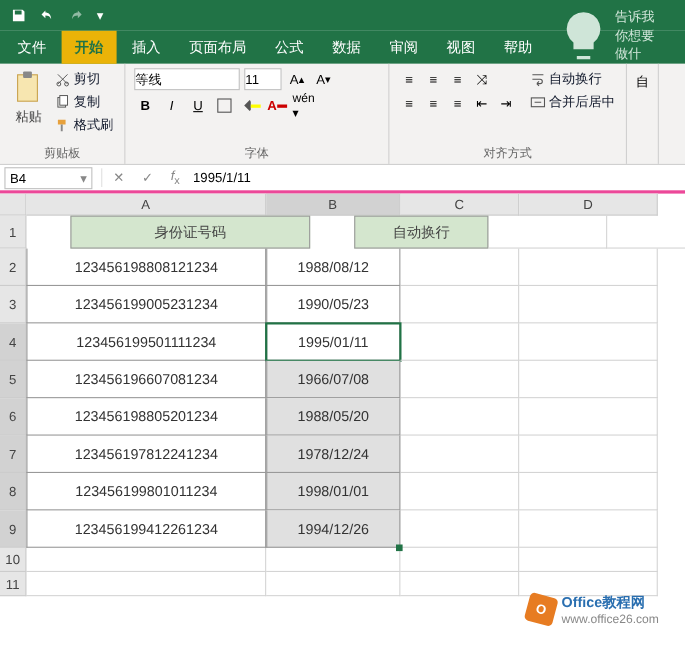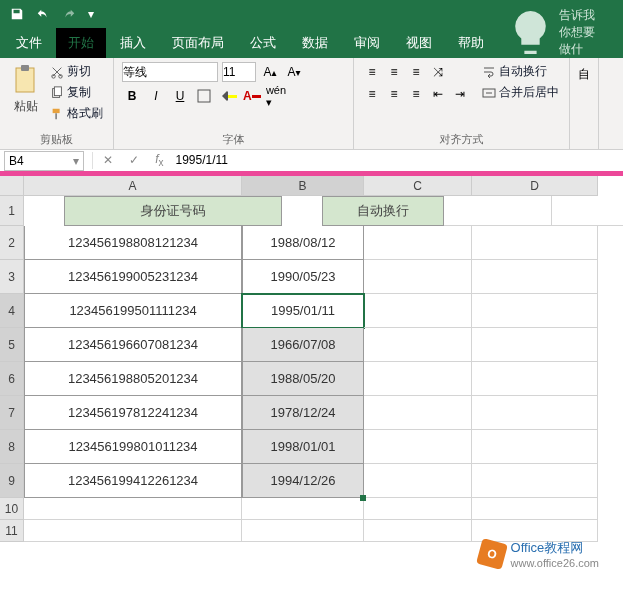--- a/index.html
+++ b/index.html
@@ -5,21 +5,21 @@
 * { margin: 0; padding: 0; box-sizing: border-box; font-family: "Microsoft YaHei", sans-serif; }
 body { background: #fff; width: 623px; height: 593px; overflow: hidden; font-size: 12px; }
 
 .titlebar { background: #217346; height: 28px; display: flex; align-items: center; padding: 0 6px; gap: 8px; }
 .titlebar .qat { display: flex; gap: 4px; align-items: center; }
 .titlebar .qat-btn { color: #fff; padding: 2px 4px; display: flex; align-items: center; }
 .titlebar .icon { width: 14px; height: 14px; }
 
 .tabs { background: #217346; height: 30px; display: flex; align-items: flex-end; padding-left: 4px; gap: 2px; }
 .tab { color: #fff; padding: 6px 12px; font-size: 13px; cursor: pointer; }
-.tab.active { background: #000000; color: #217346; }
+.tab.active { background: #eab308; color: #217346; font-weight: bold; }
 .tell-me { display: flex; align-items: center; color: #cfe5d8; margin-left: 8px; gap: 4px; }
 
 .ribbon { background: #f3f2f1; height: 92px; border-bottom: 1px solid #d0d0d0; display: flex; }
 .group { border-right: 1px solid #d0d0d0; padding: 4px 8px 2px 8px; display: flex; flex-direction: column; justify-content: space-between; }
 .group-label { text-align: center; color: #666; font-size: 11px; padding-top: 2px; }
 .group-body { display: flex; align-items: flex-start; gap: 4px; }
 
 .big-btn { display: flex; flex-direction: column; align-items: center; gap: 2px; padding: 2px 4px; }
 .big-btn .label { font-size: 12px; color: #444; }
 .small-row { display: flex; flex-direction: column; gap: 2px; }
@@ -32,21 +32,21 @@
 .tool-row { display: flex; gap: 4px; align-items: center; margin-top: 4px; }
 .tool-btn { width: 20px; height: 20px; display: flex; align-items: center; justify-content: center; border: 1px solid transparent; }
 .tool-btn.bold { font-weight: bold; }
 .tool-btn.italic { font-style: italic; }
 .tool-btn.underline { text-decoration: underline; }
 .color-strip { width: 14px; height: 3px; }
 
 .align-body { display: flex; flex-direction: column; gap: 2px; }
 .align-row { display: flex; gap: 2px; }
 
-.namebox-row { background: #fff; border-bottom: 5px solid #ec4899; height: 26px; display: flex; align-items: center; }
+.namebox-row { background: #fff; border-bottom: 3px solid #ec4899; height: 26px; display: flex; align-items: center; }
 .namebox { width: 80px; border: 1px solid #c0c0c0; height: 20px; margin-left: 4px; padding: 0 4px; display: flex; align-items: center; justify-content: space-between; }
 .fx-bar { display: flex; align-items: center; padding: 0 6px; gap: 8px; flex: 1; border-left: 1px solid #e0e0e0; margin-left: 8px; }
 .fx-btn { color: #888; padding: 0 4px; }
 .formula-input { flex: 1; border: none; outline: none; font-size: 12px; }
 
 .sheet { display: flex; }
 .colhdrs { display: flex; }
 .corner { width: 24px; height: 20px; background: #e6e6e6; border-right: 1px solid #ccc; border-bottom: 1px solid #ccc; }
 .colhdr { height: 20px; background: #e6e6e6; border-right: 1px solid #ccc; border-bottom: 1px solid #ccc; text-align: center; line-height: 20px; color: #444; }
 .colhdr.sel, .rowhdr.sel { background: #d2d2d2; }
@@ -63,21 +63,21 @@
 .col-d { width: 126px; }
 .h-hdr { height: 30px; }
 .h-row { height: 34px; }
 .h-short { height: 22px; }
 .sel-cell { outline: 2px solid #217346; outline-offset: -1px; }
 .sel-range { background: #e0e0e0; border: 1px solid #999; border-top: none; }
 .fill-handle { position: absolute; width: 6px; height: 6px; background: #217346; }
 
 .watermark { position: absolute; bottom: 24px; right: 24px; display: flex; align-items: center; gap: 6px; }
 .watermark .logo { width: 26px; height: 26px; background: #e77c22; border-radius: 4px; display: flex; align-items: center; justify-content: center; color: #fff; font-weight: bold; transform: rotate(15deg); }
-.watermark .txt { color: #2a6fb0; font-size: 13px; font-weight: normal; }
+.watermark .txt { color: #2a6fb0; font-size: 13px; font-weight: bold; }
 .watermark .url { color: #888; font-size: 11px; }
 </style>
 </head>
 <body>
 
 <div class="titlebar">
   <div class="qat">
     <span class="qat-btn">
         <svg class="icon" viewBox="0 0 16 16">
           <path fill="#fff" d="M2 2h10l2 2v10H2V2zm2 1v4h7V3H4zm1 6h6v4H5V9z"></path>

